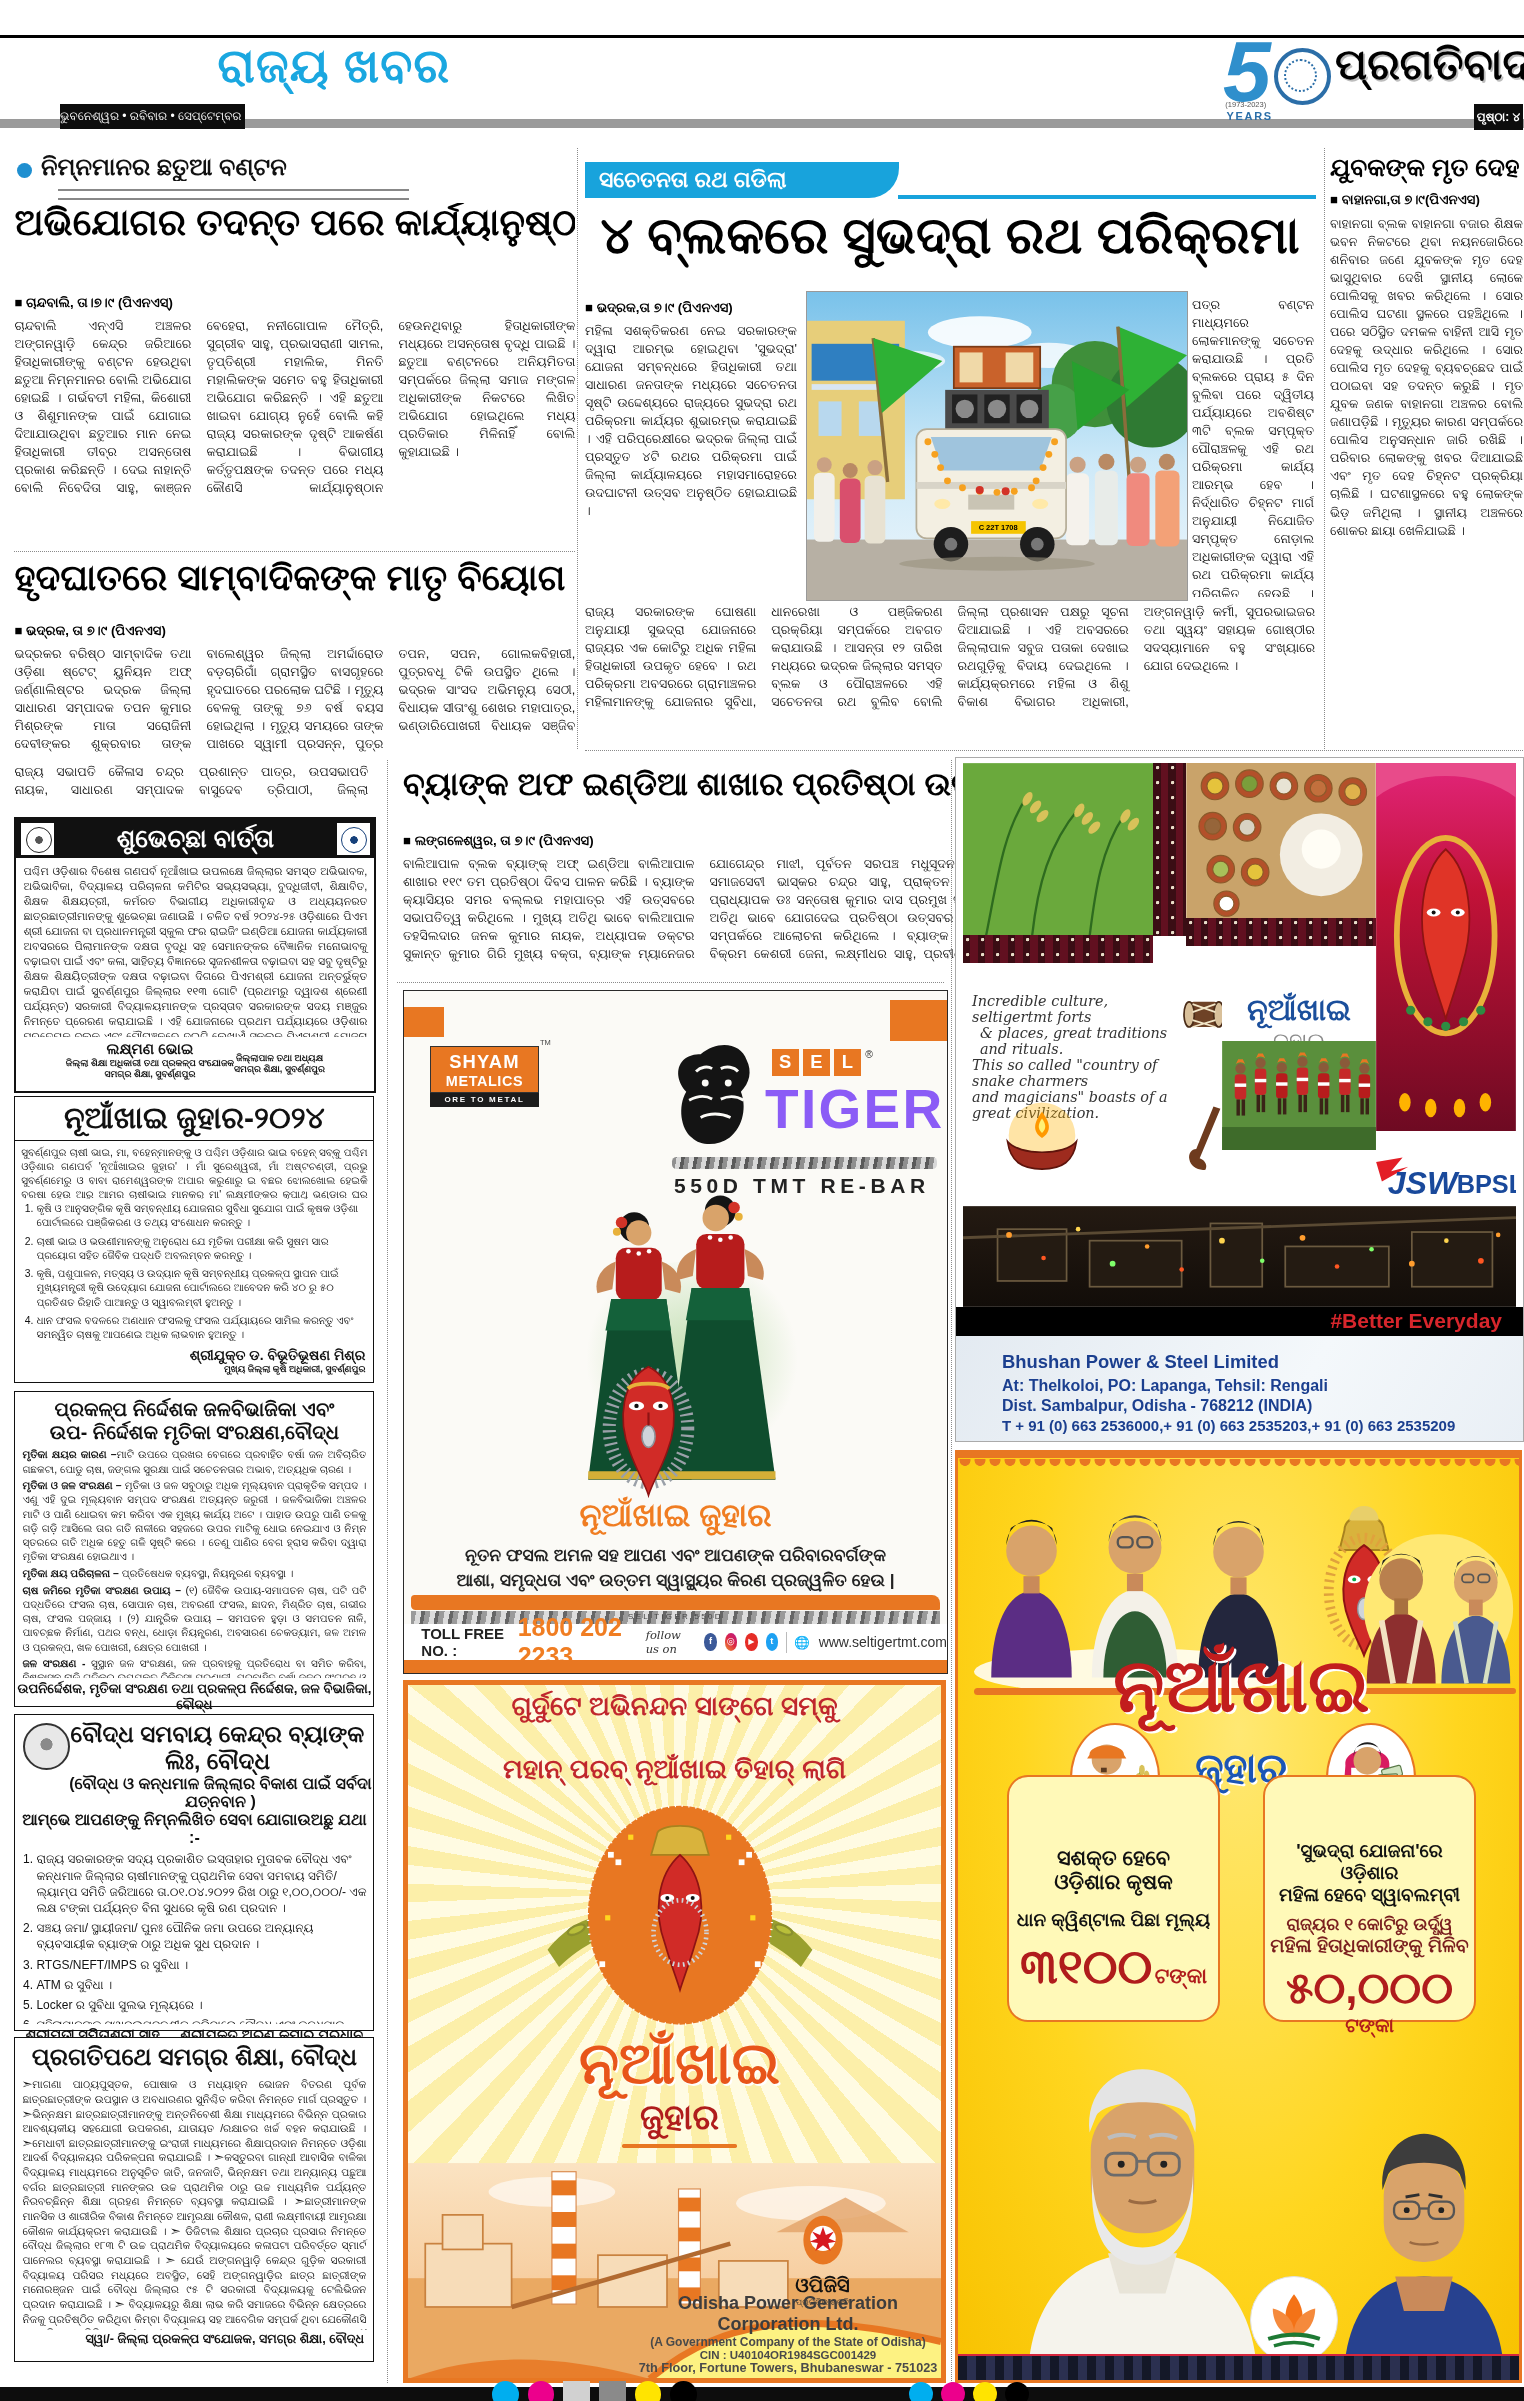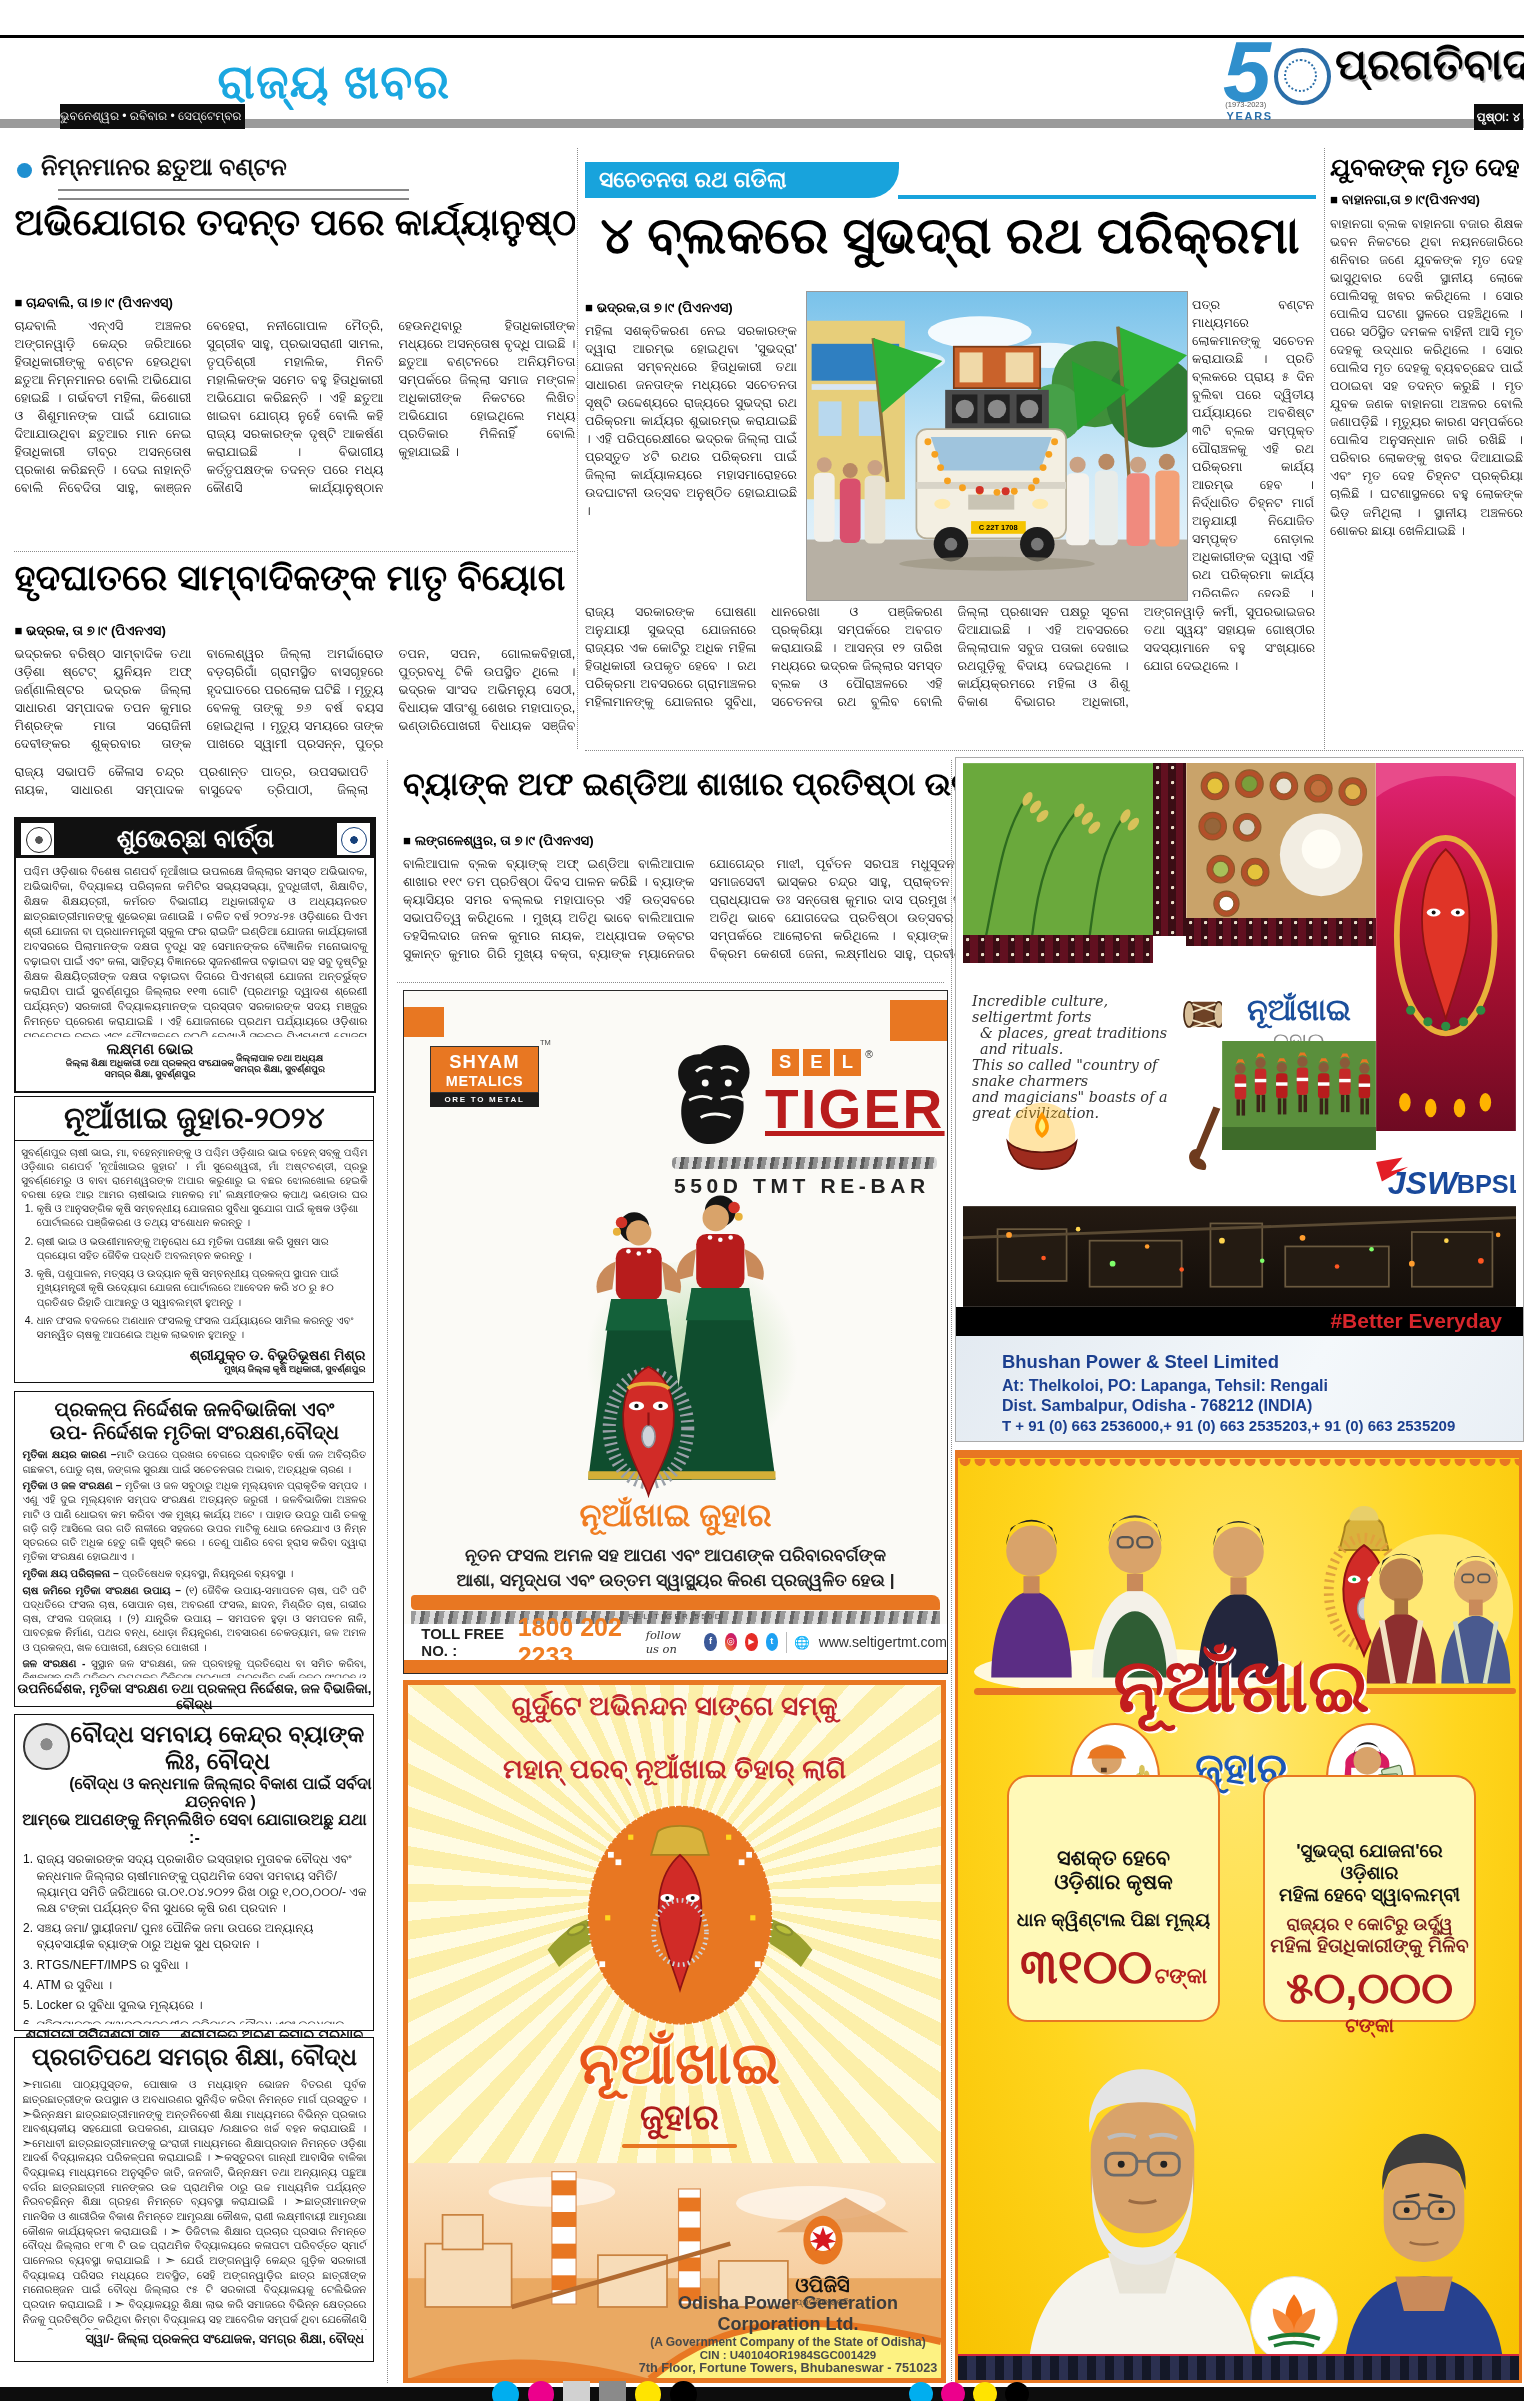--- a/index.html
+++ b/index.html
@@ -28,21 +28,21 @@
   .orangecard{background:#fff9b8;border:2.9px solid #e87722;border-radius:21px;}
   svg text{font-family:"Liberation Sans",sans-serif;}
   .serifit{font-family:"DejaVu Serif",serif;font-style:italic;}
 </style>
 </head>
 <body>
 
 <div id="page">
 
   <div class="a" style="left:0;top:60;left:0px;top:35px;width:1525px;height:2.9px;background:#000;"></div>
-  <div class="a ctr" style="left:144px;top:54px;width:380px;font-size:47px;font-weight:700;color:#1aa7e0;letter-spacing:1.2px;white-space:nowrap;overflow:hidden;">ରାଜ୍ୟ ଖବର</div>
+  <div class="a ctr" style="left:144px;top:38px;width:380px;font-size:47px;font-weight:700;color:#1aa7e0;letter-spacing:1.2px;white-space:nowrap;overflow:hidden;">ରାଜ୍ୟ ଖବର</div>
   <div class="a" style="left:0px;top:119px;width:1525px;height:8.6px;background:#9a9a9a;"></div>
   <div class="a ctr" style="left:60px;top:104px;width:185px;height:25px;background:#0d0d0d;color:#fff;font-size:12px;line-height:25px;white-space:nowrap;overflow:hidden;"><span>ଭୁବନେଶ୍ୱର • ରବିବାର • ସେପ୍ଟେମ୍ବର ୮ • ୨୦୨୪</span></div>
 
   <div class="a" style="left:1223px;top:32px;width:121px;height:95px;">
     <span class="a" style="left:0px;top:-10.4px;font-size:86px;font-weight:700;font-style:italic;color:#2f8fcc;">5</span>
     <span class="a" style="left:51px;top:16px;width:49px;height:49px;border-radius:50%;border:4px solid #2b6ea8;background:#fff;"></span>
     <span class="a" style="left:61px;top:26.5px;width:29px;height:29px;border-radius:50%;border:2.3px dotted #2b6ea8;"></span>
     <span class="a" style="left:2.3px;top:68px;font-size:7.5px;color:#555;">(1973-2023)</span>
     <span class="a" style="left:3.5px;top:78px;font-size:11px;font-weight:700;letter-spacing:1.7px;color:#2b6ea8;">YEARS</span>
   </div>
@@ -285,21 +285,21 @@
       <path d="M60,140 C75,132 95,132 112,140" stroke="#fbfaf6" stroke-width="5" fill="none"></path>
       <circle cx="68" cy="80" r="6" fill="#fbfaf6"></circle>
         <circle cx="108" cy="80" r="6" fill="#fbfaf6"></circle>
     </svg>
     <div class="a" style="left:368px;top:58px;display:flex;gap:4.6px;">
       <span style="width:26.5px;height:26.5px;background:#e87722;color:#fff;font-size:18.4px;font-weight:700;display:inline-block;text-align:center;line-height:26.5px;">S</span>
       <span style="width:26.5px;height:26.5px;background:#e87722;color:#fff;font-size:18.4px;font-weight:700;display:inline-block;text-align:center;line-height:26.5px;">E</span>
       <span style="width:26.5px;height:26.5px;background:#e87722;color:#fff;font-size:18.4px;font-weight:700;display:inline-block;text-align:center;line-height:26.5px;">L</span>
       <span style="font-size:10.4px;color:#333;">®</span>
     </div>
-    <div class="a" style="left:361px;top:86px;font-size:55px;font-weight:900;letter-spacing:2.3px;color:#b91c1c;text-decoration:underline;">TIGER</div>
+    <div class="a" style="left:361px;top:86px;font-size:55px;font-weight:900;letter-spacing:2.3px;color:#8b5cf6;">TIGER</div>
     <div class="a" style="left:268px;top:166px;width:265px;height:11.5px;background:repeating-linear-gradient(100deg,#8f8f8f 0 4.6px,#d8d8d8 4.6px 9.2px,#5a5a5a 9.2px 12.7px);border-radius:4.6px;"></div>
     <div class="a" style="left:270px;top:183px;font-size:21px;font-weight:700;letter-spacing:4.6px;color:#222;">550D TMT RE-BAR</div>
     <div class="a" style="left:173px;top:270px;width:230px;height:196px;border-radius:50%;background:radial-gradient(circle,rgba(146,200,120,0.55),rgba(146,200,120,0) 70%);"></div>
     <svg class="a" style="left:144px;top:190px;" width="247" height="322" viewBox="0 0 430 560">
       <g>
         <circle cx="150" cy="80" r="26" fill="#141414"></circle>
         <circle cx="128" cy="72" r="10" fill="#d23327"></circle>
           <circle cx="120" cy="88" r="7" fill="#e8b13a"></circle>
         <circle cx="158" cy="90" r="22" fill="#d9a36a"></circle>
         <rect x="118" y="116" width="80" height="92" rx="18" fill="#b71c1c"></rect>

